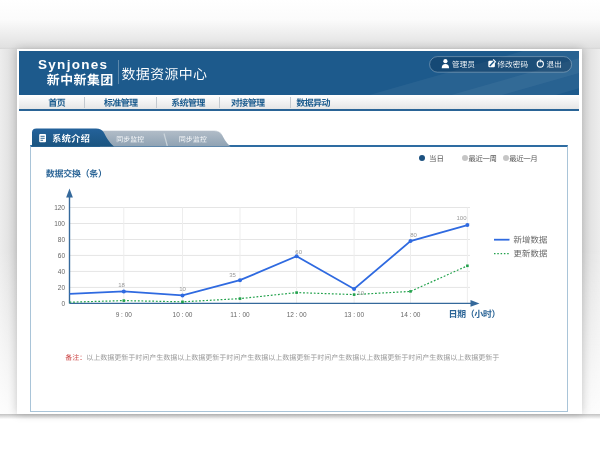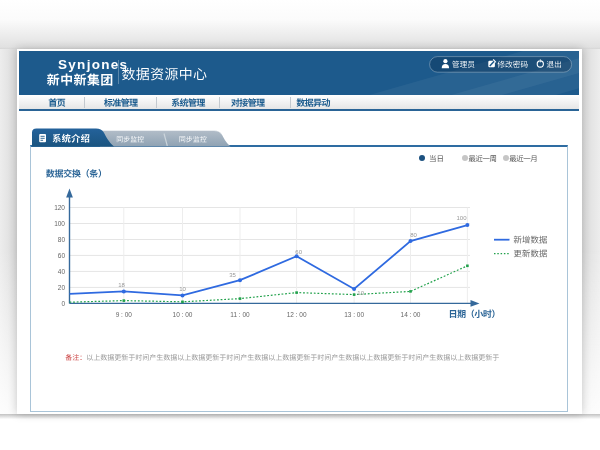--- a/index.html
+++ b/index.html
@@ -12,21 +12,21 @@
   #band-right{left:581.5px;top:48.5px;width:18.5px;height:366px;
     background:linear-gradient(to bottom,rgba(255,255,255,0) 55%,rgba(255,255,255,0.9) 100%),
                linear-gradient(to left,#ededed,#dadada);}
   #band-bottom{left:0;top:413.5px;width:600px;height:5px;
     background:linear-gradient(to bottom,#c2c2c2,#fdfdfd);}
   #page{left:16.5px;top:48.5px;width:565px;height:365px;background:#fff;
         box-shadow:0 0 9px rgba(0,0,0,0.20);}
   #header{left:19px;top:50.5px;width:560px;height:44px;background:#1d5a8c;overflow:hidden;}
   .sheen{position:absolute;background:rgba(255,255,255,0.05);transform:skewY(-16deg);}
   #hdr-div{left:117.5px;top:60px;width:1px;height:24px;background:rgba(255,255,255,0.28);}
-  #logo-en{left:38px;top:56.5px;color:#fff;font-size:13.5px;font-weight:bold;letter-spacing:1.3px;margin-left:20px;}
+  #logo-en{left:38px;top:56.5px;color:#fff;font-size:13.5px;font-weight:bold;letter-spacing:1.3px;}
   #nav{left:19px;top:94.5px;width:560px;height:14.5px;
     background:linear-gradient(to bottom,#ffffff,#e6e6e6);
     border-bottom:2px solid #2a6496;}
   .navsep{position:absolute;width:1px;height:11px;background:#c3c9cf;top:96.5px;}
   #panel{left:30px;top:144.5px;width:536px;height:264px;background:#fff;
     border:1px solid #a9c4d8;border-top:2px solid #2e6ca2;}
   .rdot{position:absolute;width:6px;height:6px;border-radius:50%;}
   svg.overlay{position:absolute;left:0;top:0;}
   text{font-family:"Liberation Sans",sans-serif;}
 </style></head>

